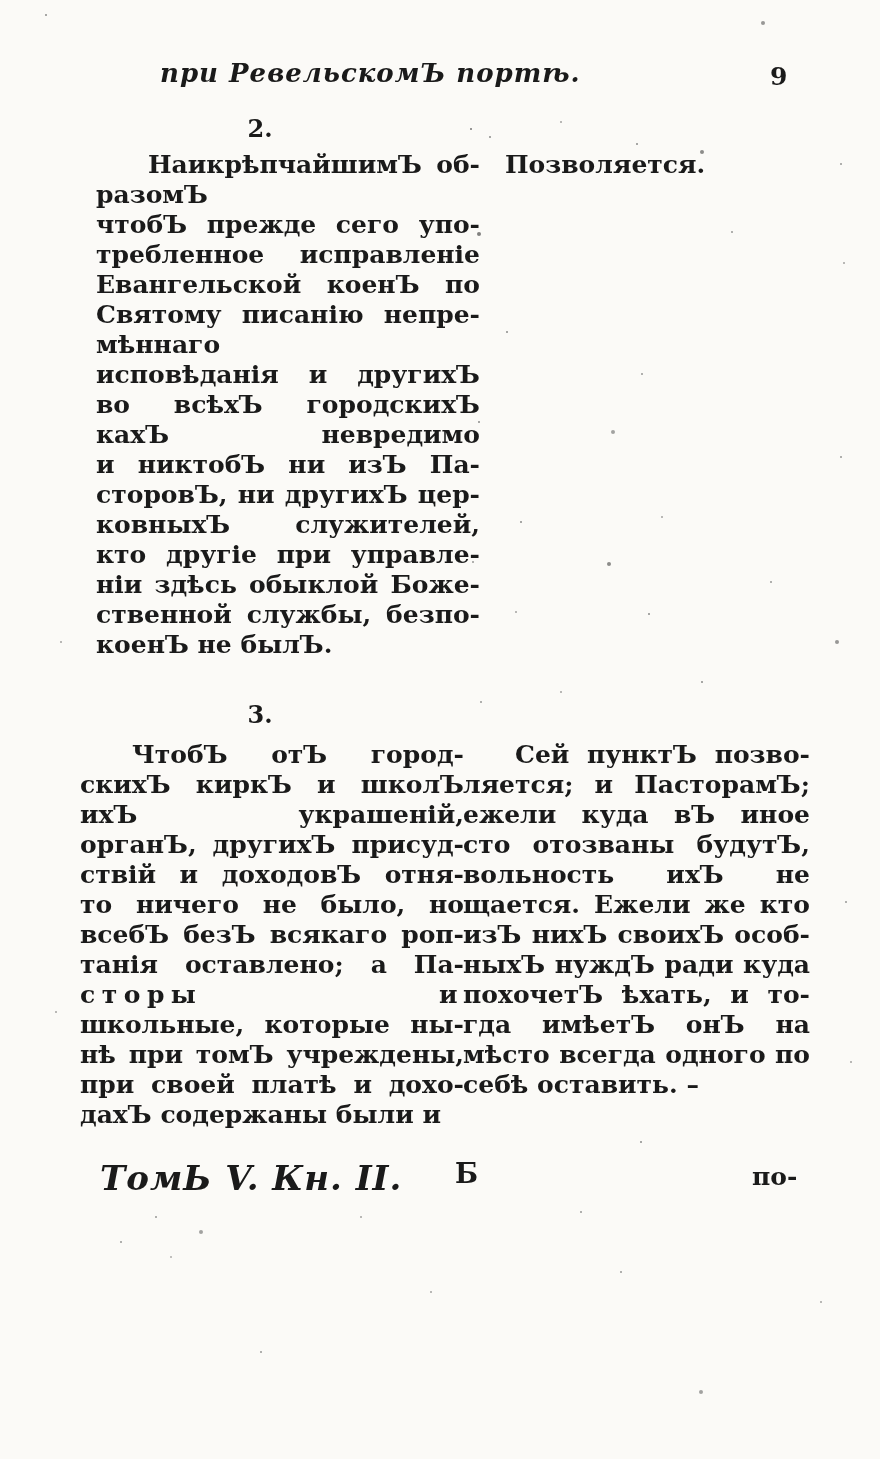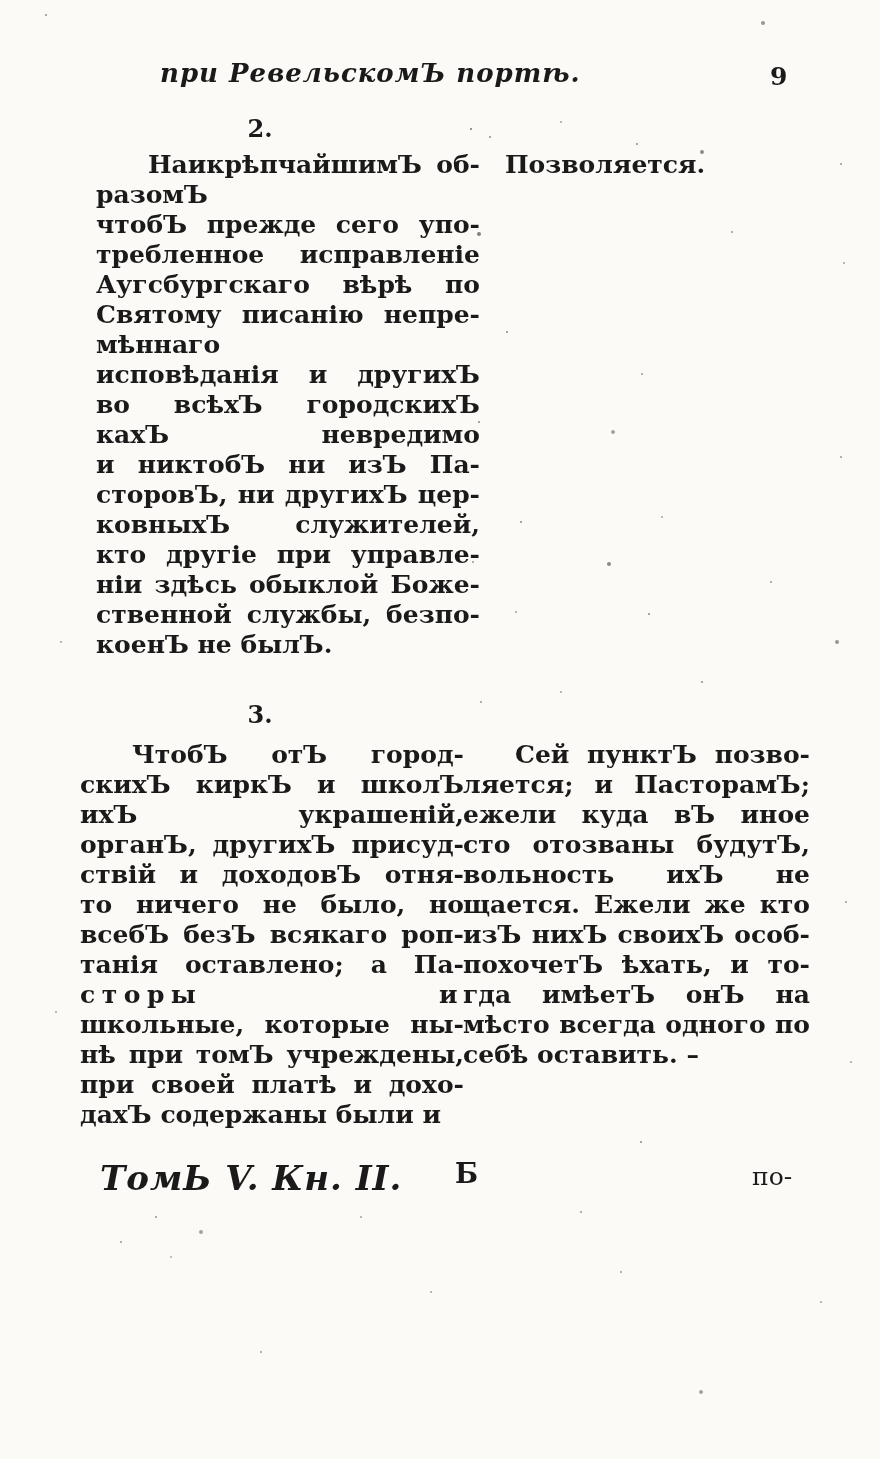--- a/index.html
+++ b/index.html
@@ -23,21 +23,21 @@
   .line{height:30px;line-height:30px;text-align:justify;text-align-last:justify;overflow:hidden}
   .line.first{padding-left:52px}
   .line.end{text-align:center;text-align-last:left}
   .line.spread{letter-spacing:.26em}
   .sec2-left{left:96px;top:150px;width:384px}
   .sec2-right{left:505px;top:150px;width:340px}
   .sec3-left{left:80px;top:740px;width:384px}
   .sec3-right{left:463px;top:740px;width:347px}
   .footer-volume{position:absolute;left:100px;top:1158px;font-size:34px;font-weight:bold;font-style:italic;letter-spacing:1px}
   .footer-signature{position:absolute;left:455px;top:1158px;font-size:27px;font-weight:bold}
-  .footer-catchword{position:absolute;left:752px;top:1162px;font-size:25px;font-weight:normal}
+  .footer-catchword{position:absolute;left:752px;top:1162px;font-size:25px;font-weight:bold}
   
   .noise{
     position:absolute;left:0;top:0;width:2px;height:2px;border-radius:50%;background:transparent;
     box-shadow:
       45px 14px 0 0 rgba(30,30,30,.5), 762px 22px 0 1px rgba(30,30,30,.45),
       470px 128px 0 0 rgba(30,30,30,.6), 489px 136px 0 0 rgba(30,30,30,.5),
       560px 121px 0 0 rgba(30,30,30,.4), 701px 151px 0 1px rgba(30,30,30,.5),
       840px 163px 0 0 rgba(30,30,30,.45), 636px 143px 0 0 rgba(30,30,30,.5),
       478px 233px 0 1px rgba(30,30,30,.55), 731px 231px 0 0 rgba(30,30,30,.45),
       843px 262px 0 0 rgba(30,30,30,.4), 506px 331px 0 0 rgba(30,30,30,.5),
@@ -67,21 +67,21 @@
 
   <div class="running-title">при РевельскомЪ портѣ.</div>
   <div class="page-number">9</div>
 
   <div class="sec-number sec2-num">2.</div>
   <div class="col sec2-left">
       <div class="line first">НаикрѣпчайшимЪ об-</div>
       <div class="line">разомЪ предупреждается,</div>
       <div class="line">чтобЪ прежде сего упо-</div>
       <div class="line">требленное исправленіе вЪ</div>
-      <div class="line">Аугсбургскаго вѣрѣ по</div>
+      <div class="line">Евангельской коенЪ по</div>
       <div class="line">Святому писанію непре-</div>
       <div class="line">мѣннаго НаикрѣпчайшимЪ</div>
       <div class="line">исповѣданія и другихЪ</div>
       <div class="line">во всѣхЪ городскихЪ кир-</div>
       <div class="line">кахЪ невредимо пребыло,</div>
       <div class="line">и никтобЪ ни изЪ Па-</div>
       <div class="line">сторовЪ, ни другихЪ цер-</div>
       <div class="line">ковныхЪ служителей, или</div>
       <div class="line">кто другіе при управле-</div>
       <div class="line">ніи здѣсь обыклой Боже-</div>
@@ -109,20 +109,21 @@
       <div class="line end">дахЪ содержаны были и</div>
     </div>
   <div class="col sec3-right">
       <div class="line first">Сей пунктЪ позво-</div>
       <div class="line">ляется; и ПасторамЪ;</div>
       <div class="line">ежели куда вЪ иное мѣ-</div>
       <div class="line">сто отозваны будутЪ,</div>
       <div class="line">вольность ихЪ не запре-</div>
       <div class="line">щается. Ежели же кто</div>
       <div class="line">изЪ нихЪ своихЪ особ-</div>
+      <div class="line">ныхЪ нуждЪ ради куда</div>
       <div class="line">похочетЪ ѣхать, и то-</div>
       <div class="line">гда имѣетЪ онЪ на свое</div>
       <div class="line">мѣсто всегда одного по</div>
       <div class="line end">себѣ оставить. –</div>
     </div>
 
   <div class="footer-volume">ТомЬ V. Кн. II.</div>
   <div class="footer-signature">Б</div>
   <div class="footer-catchword">по-</div>
 </div>

